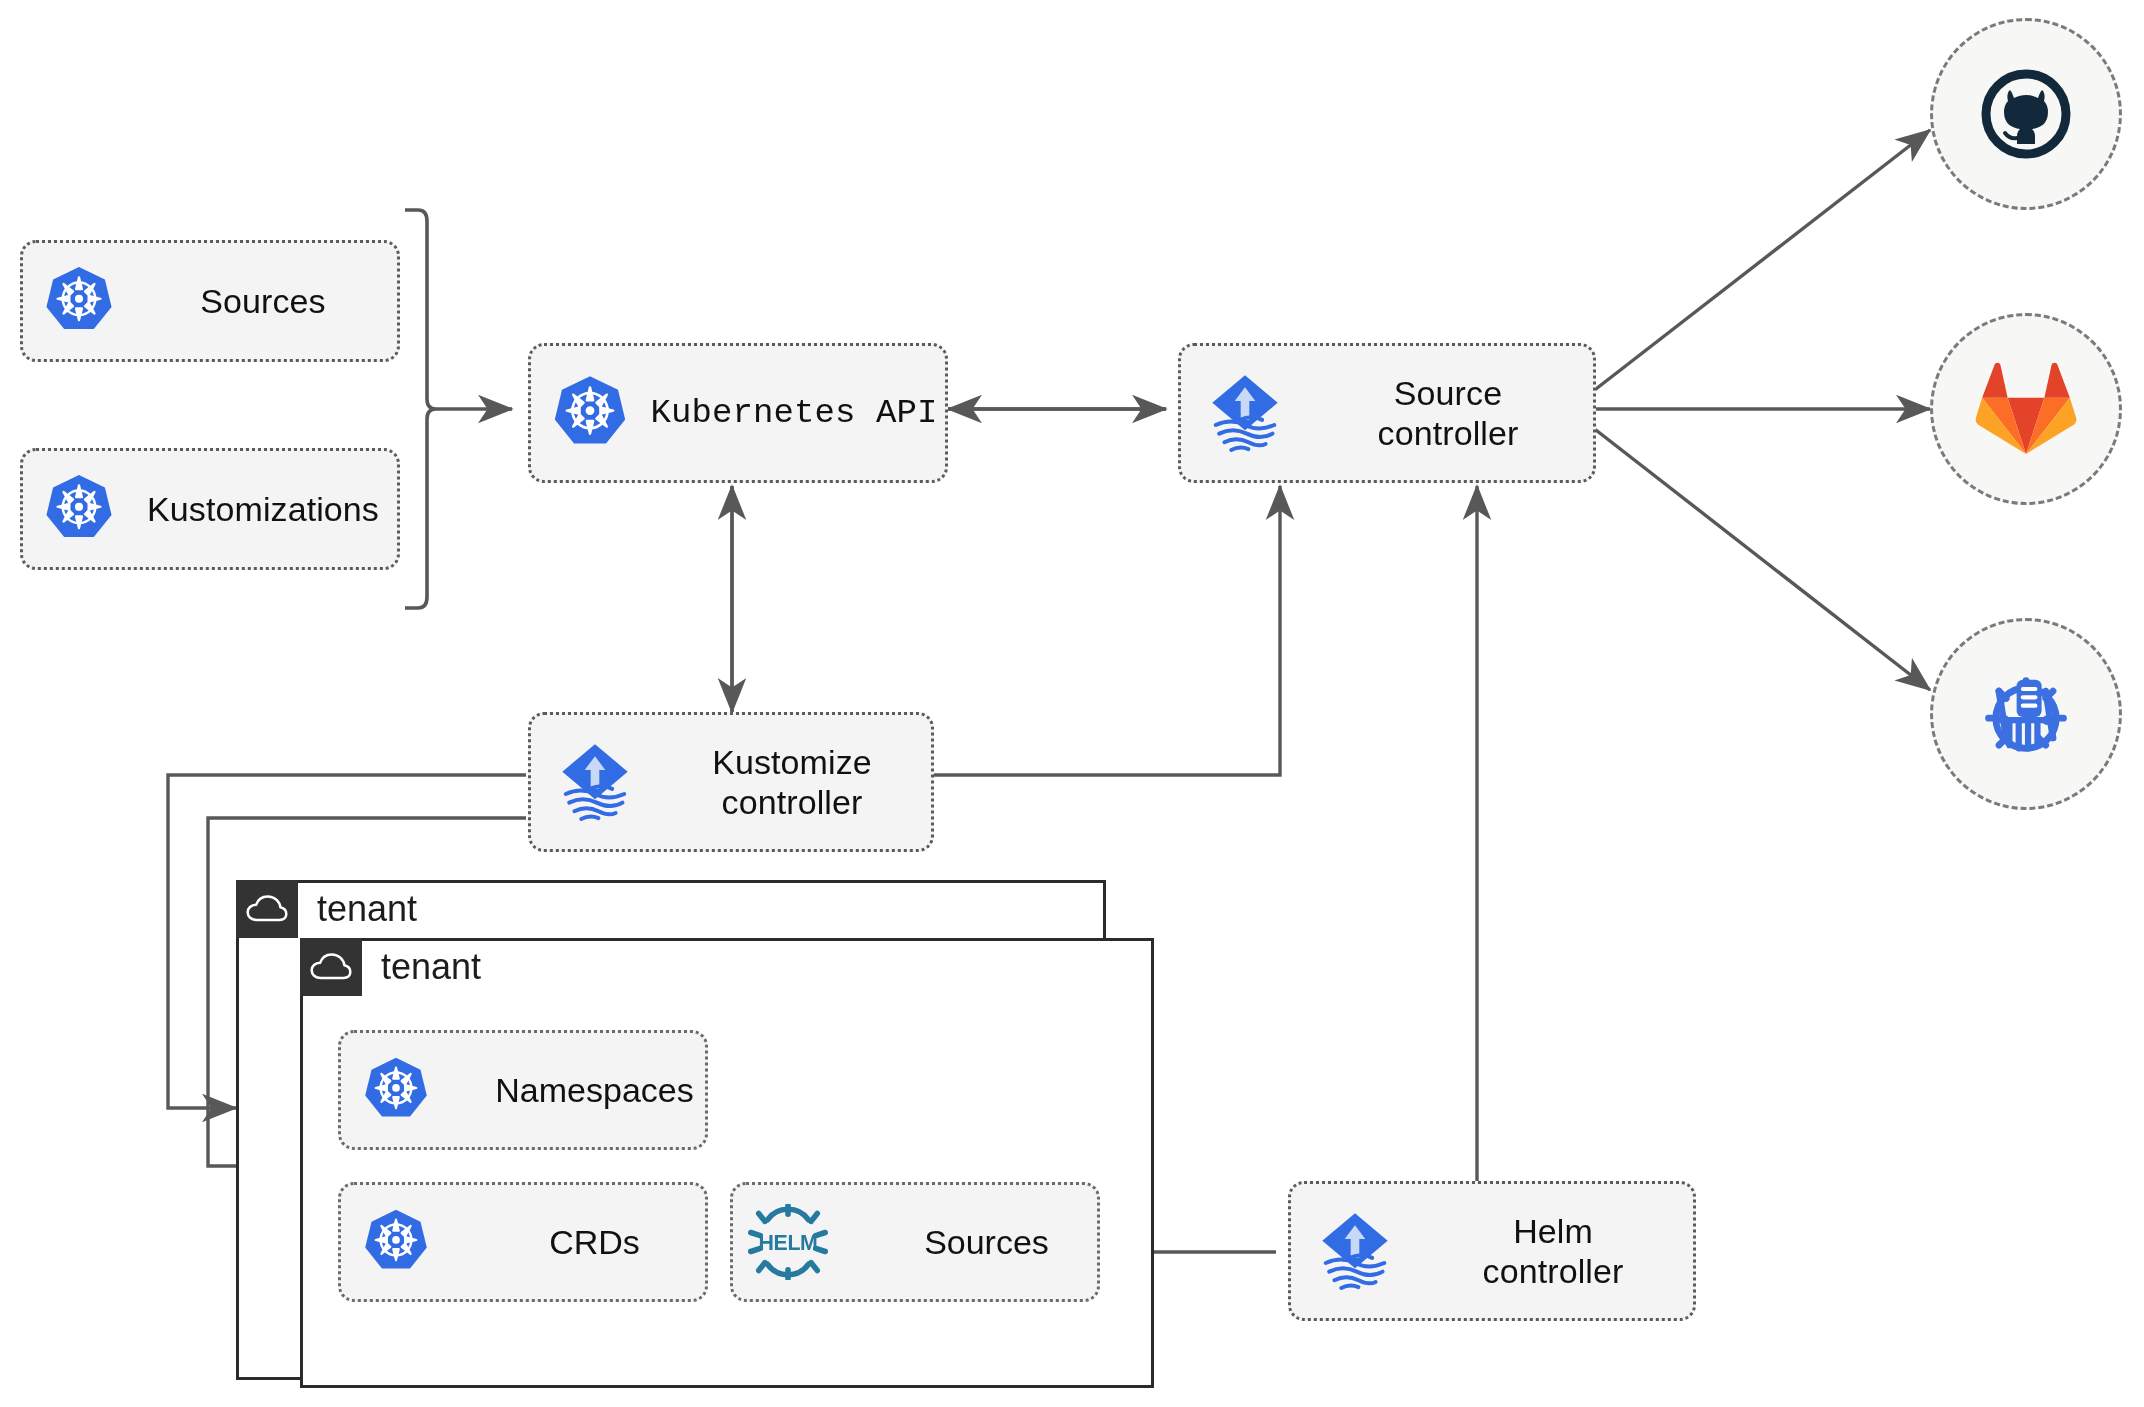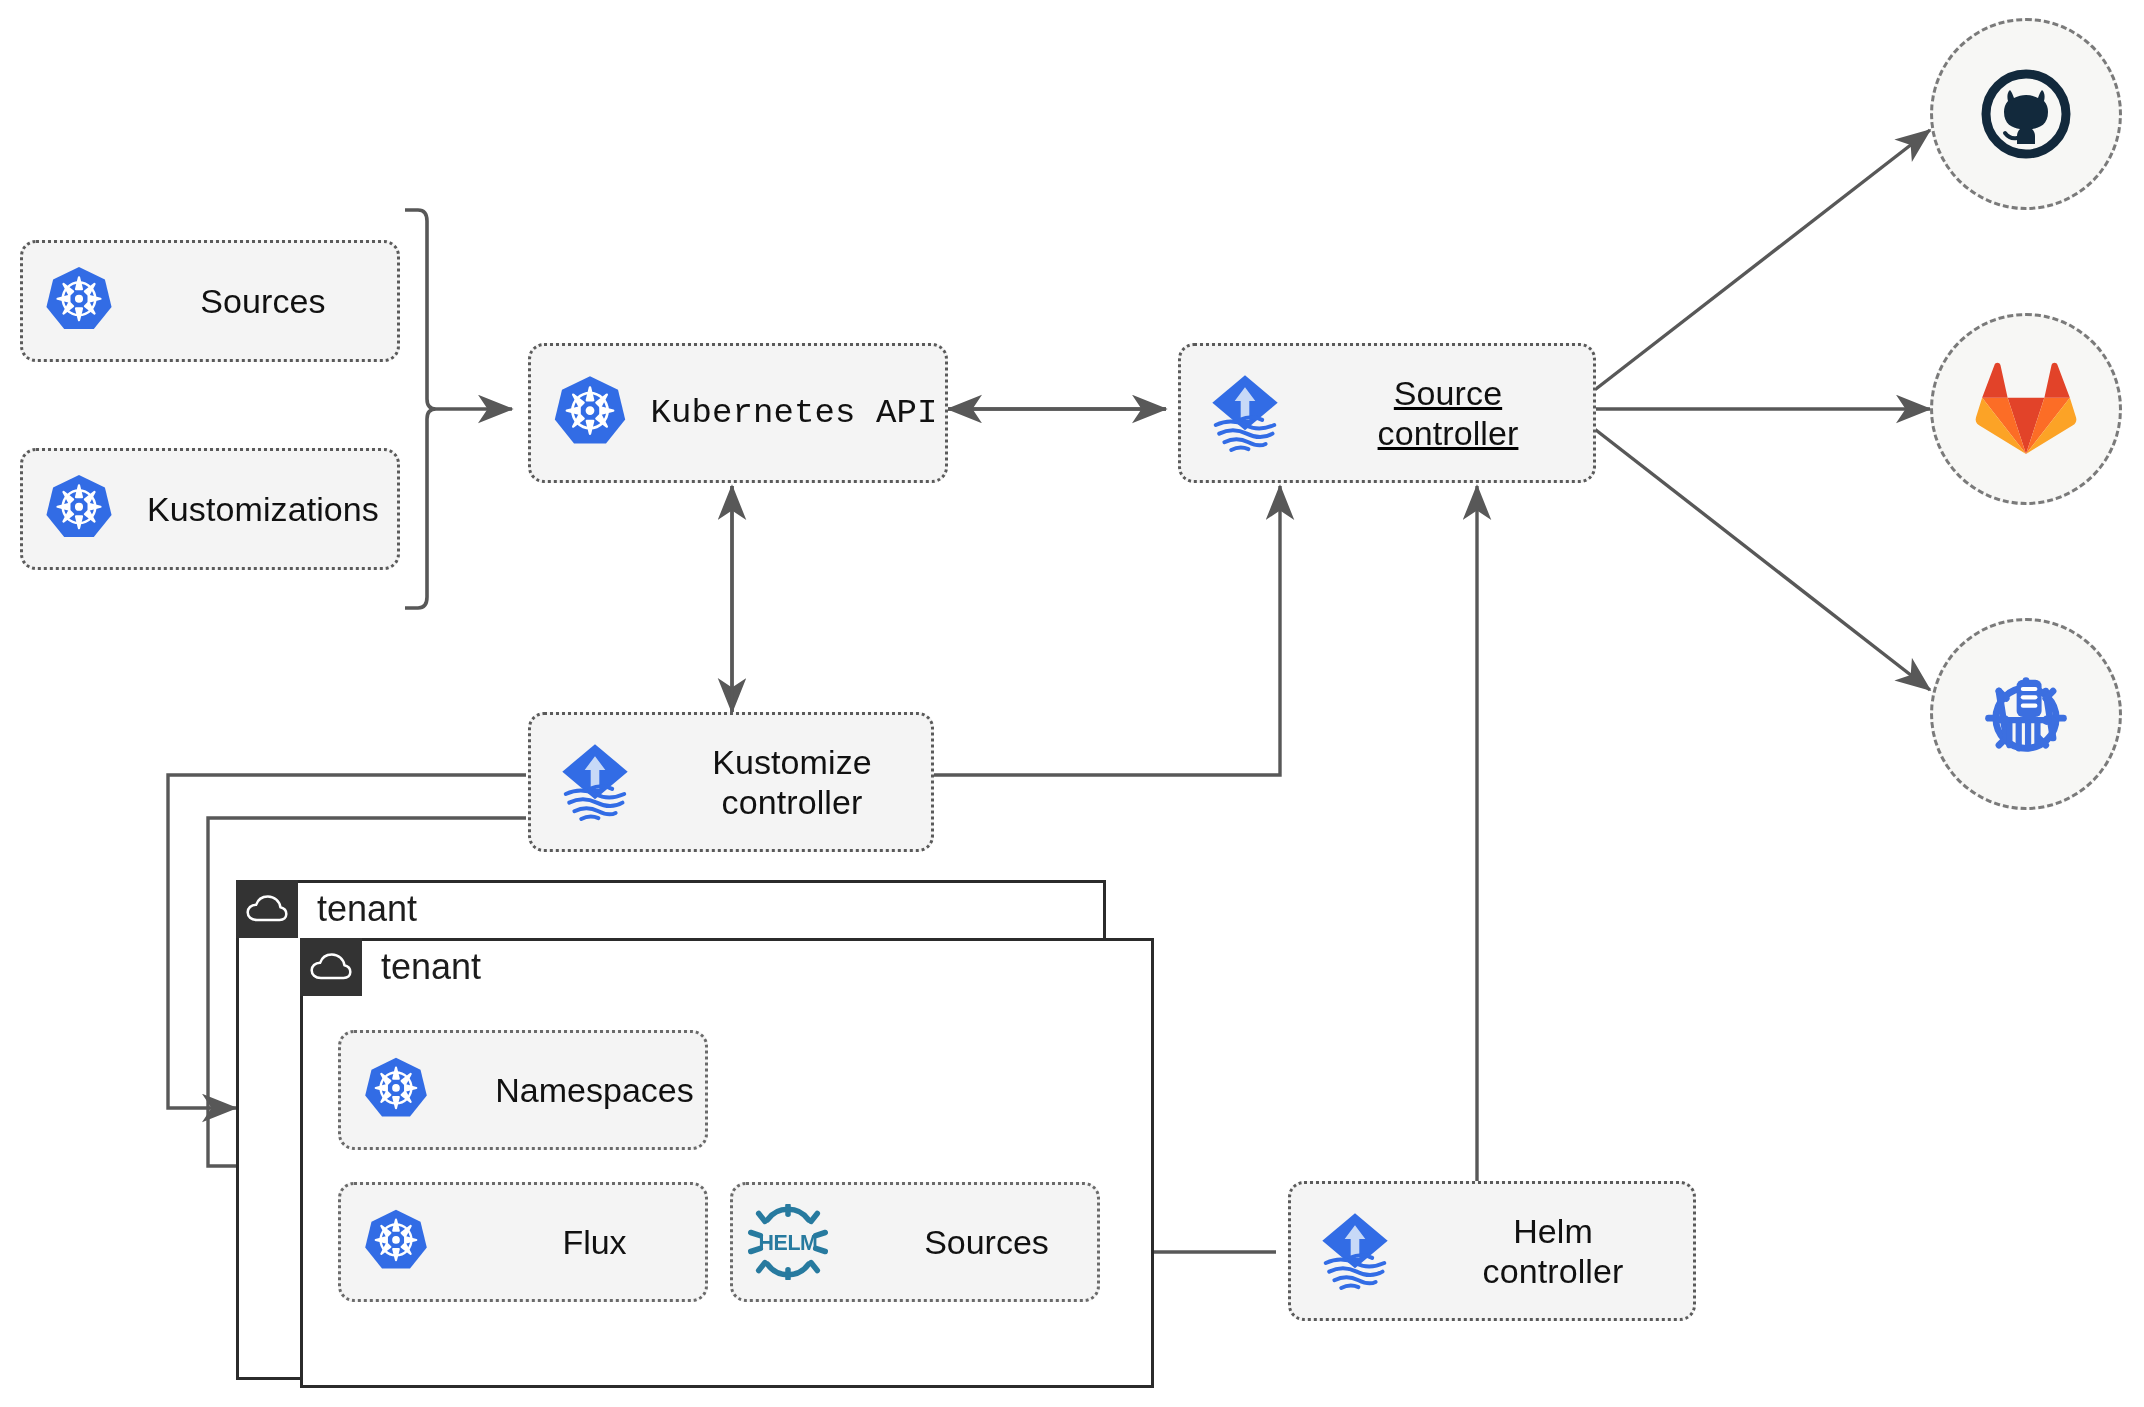--- a/index.html
+++ b/index.html
@@ -162,21 +162,21 @@
           <path d="M71,67 L58,57 L63,52 Z"></path>
           <path d="M71,27 L58,37 L63,42 Z"></path>
           <path d="M29,67 L42,57 L37,52 Z"></path>
         </g>
         <circle cx="50" cy="47" r="22" fill="none" stroke="#ffffff" stroke-width="3.4"></circle>
       </svg>
     </div>
     <div class="lbl">Kubernetes API</div>
   </div>
 
-  <div class="node two-line" style="left:1178px;top:343px;width:418px;height:140px;text-decoration:underline;">
+  <div class="node two-line" style="left:1178px;top:343px;width:418px;height:140px;">
     <div class="ic" style="width:128px;">
       <svg width="86" height="86" viewBox="0 0 100 100" aria-hidden="true">
         <polygon points="50,6 88,38 50,70 12,38" fill="#326CE5"></polygon>
         <path d="M50,20 L62,36 L55,36 L55,58 L45,58 L45,36 L38,36 Z" fill="#c7d9f7"></path>
         <g stroke="#326CE5" stroke-width="4.6" fill="none" stroke-linecap="round">
           <path d="M16,64 Q34,56 50,64 Q66,72 84,64"></path>
           <path d="M20,74 Q36,66 52,74 Q68,82 82,74"></path>
           <path d="M26,84 Q40,77 54,84 Q66,90 74,86"></path>
           <path d="M34,93 Q44,88 54,92"></path>
           <path d="M44,58 Q58,52 70,58"></path>
@@ -326,21 +326,21 @@
           <path d="M21,47 L37,43 L37,51 Z"></path>
             <path d="M79,47 L63,43 L63,51 Z"></path>
           <path d="M29,27 L42,37 L37,42 Z"></path>
             <path d="M71,67 L58,57 L63,52 Z"></path>
           <path d="M71,27 L58,37 L63,42 Z"></path>
             <path d="M29,67 L42,57 L37,52 Z"></path>
         </g>
         <circle cx="50" cy="47" r="22" fill="none" stroke="#ffffff" stroke-width="3.4"></circle>
       </svg>
     </div>
-    <div class="lbl">Flux</div>
+    <div class="lbl">CRDs</div>
   </div>
 
   <div class="k8s-card" style="left:730px;top:1182px;width:370px;height:120px;">
     <div class="ic" style="width:110px;display:flex;align-items:center;justify-content:center;">
       <svg width="88" height="76" viewBox="0 0 110 96" aria-hidden="true">
         <g stroke="#277A9F" stroke-width="7" fill="none" stroke-linecap="round">
           <path d="M29,20 A32,32 0 0 1 81,20"></path>
           <path d="M29,76 A32,32 0 0 0 81,76"></path>
           <path d="M55,2 L55,13"></path>
           <path d="M55,83 L55,94"></path>

